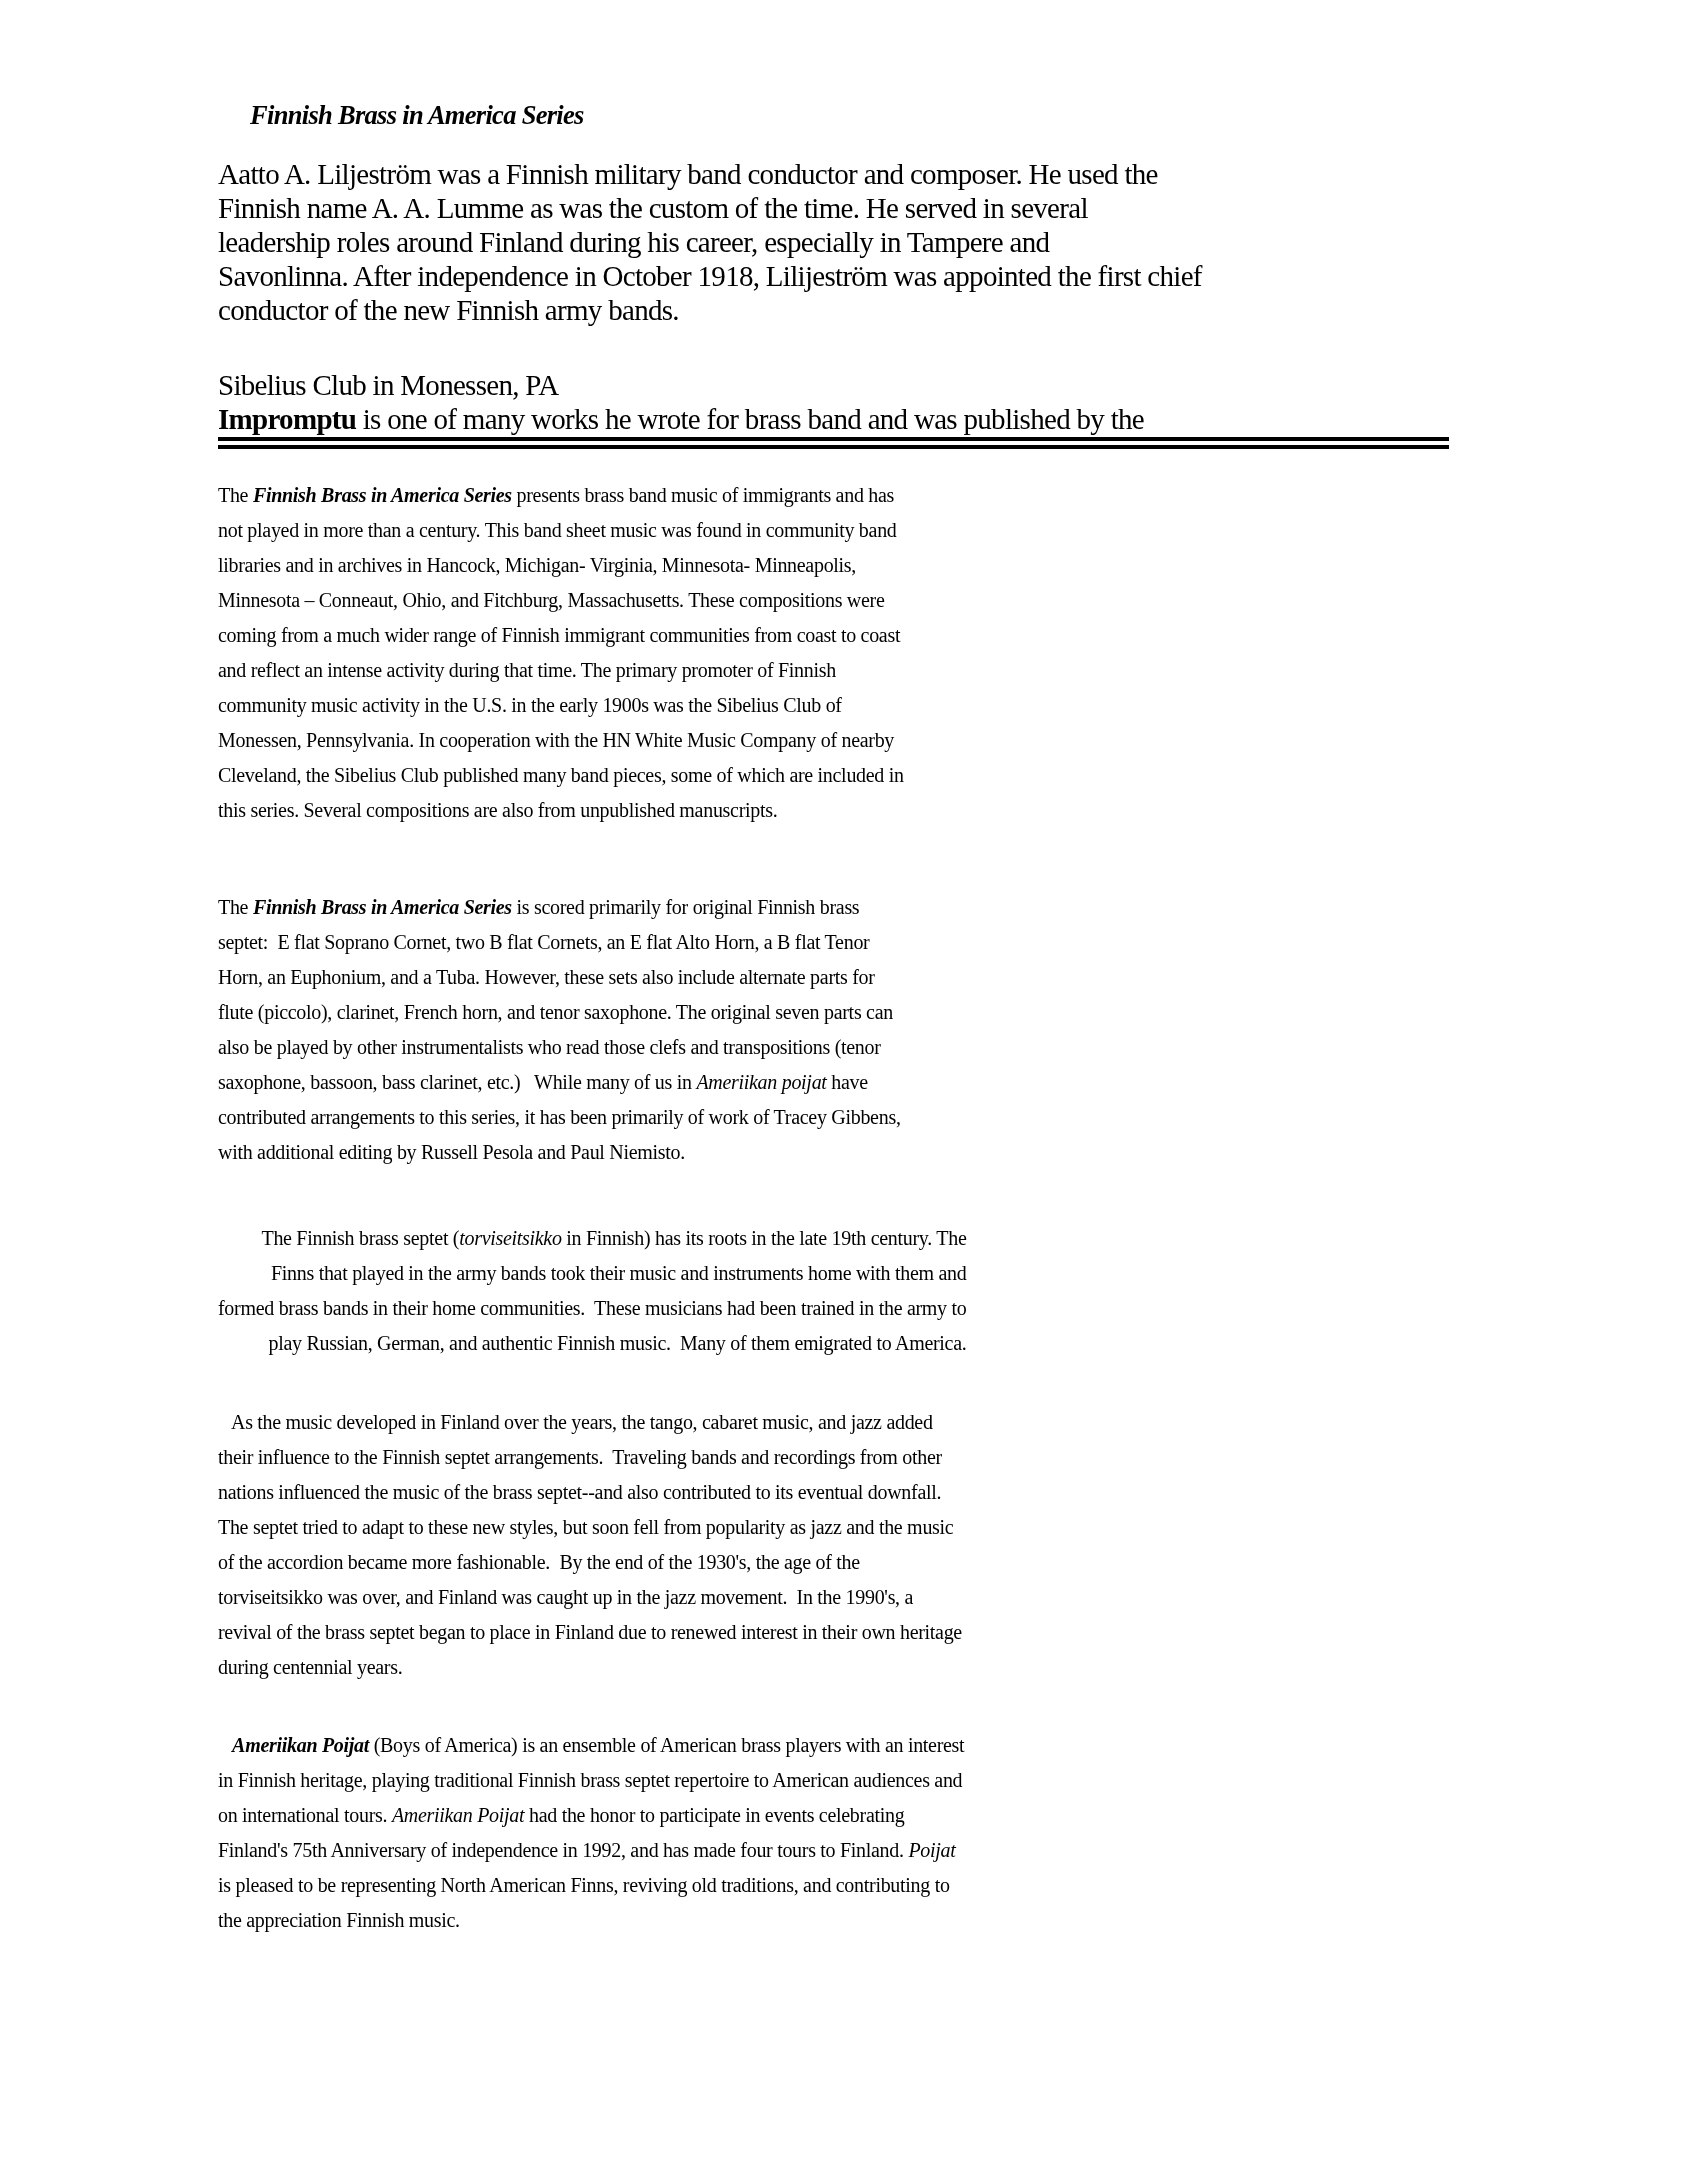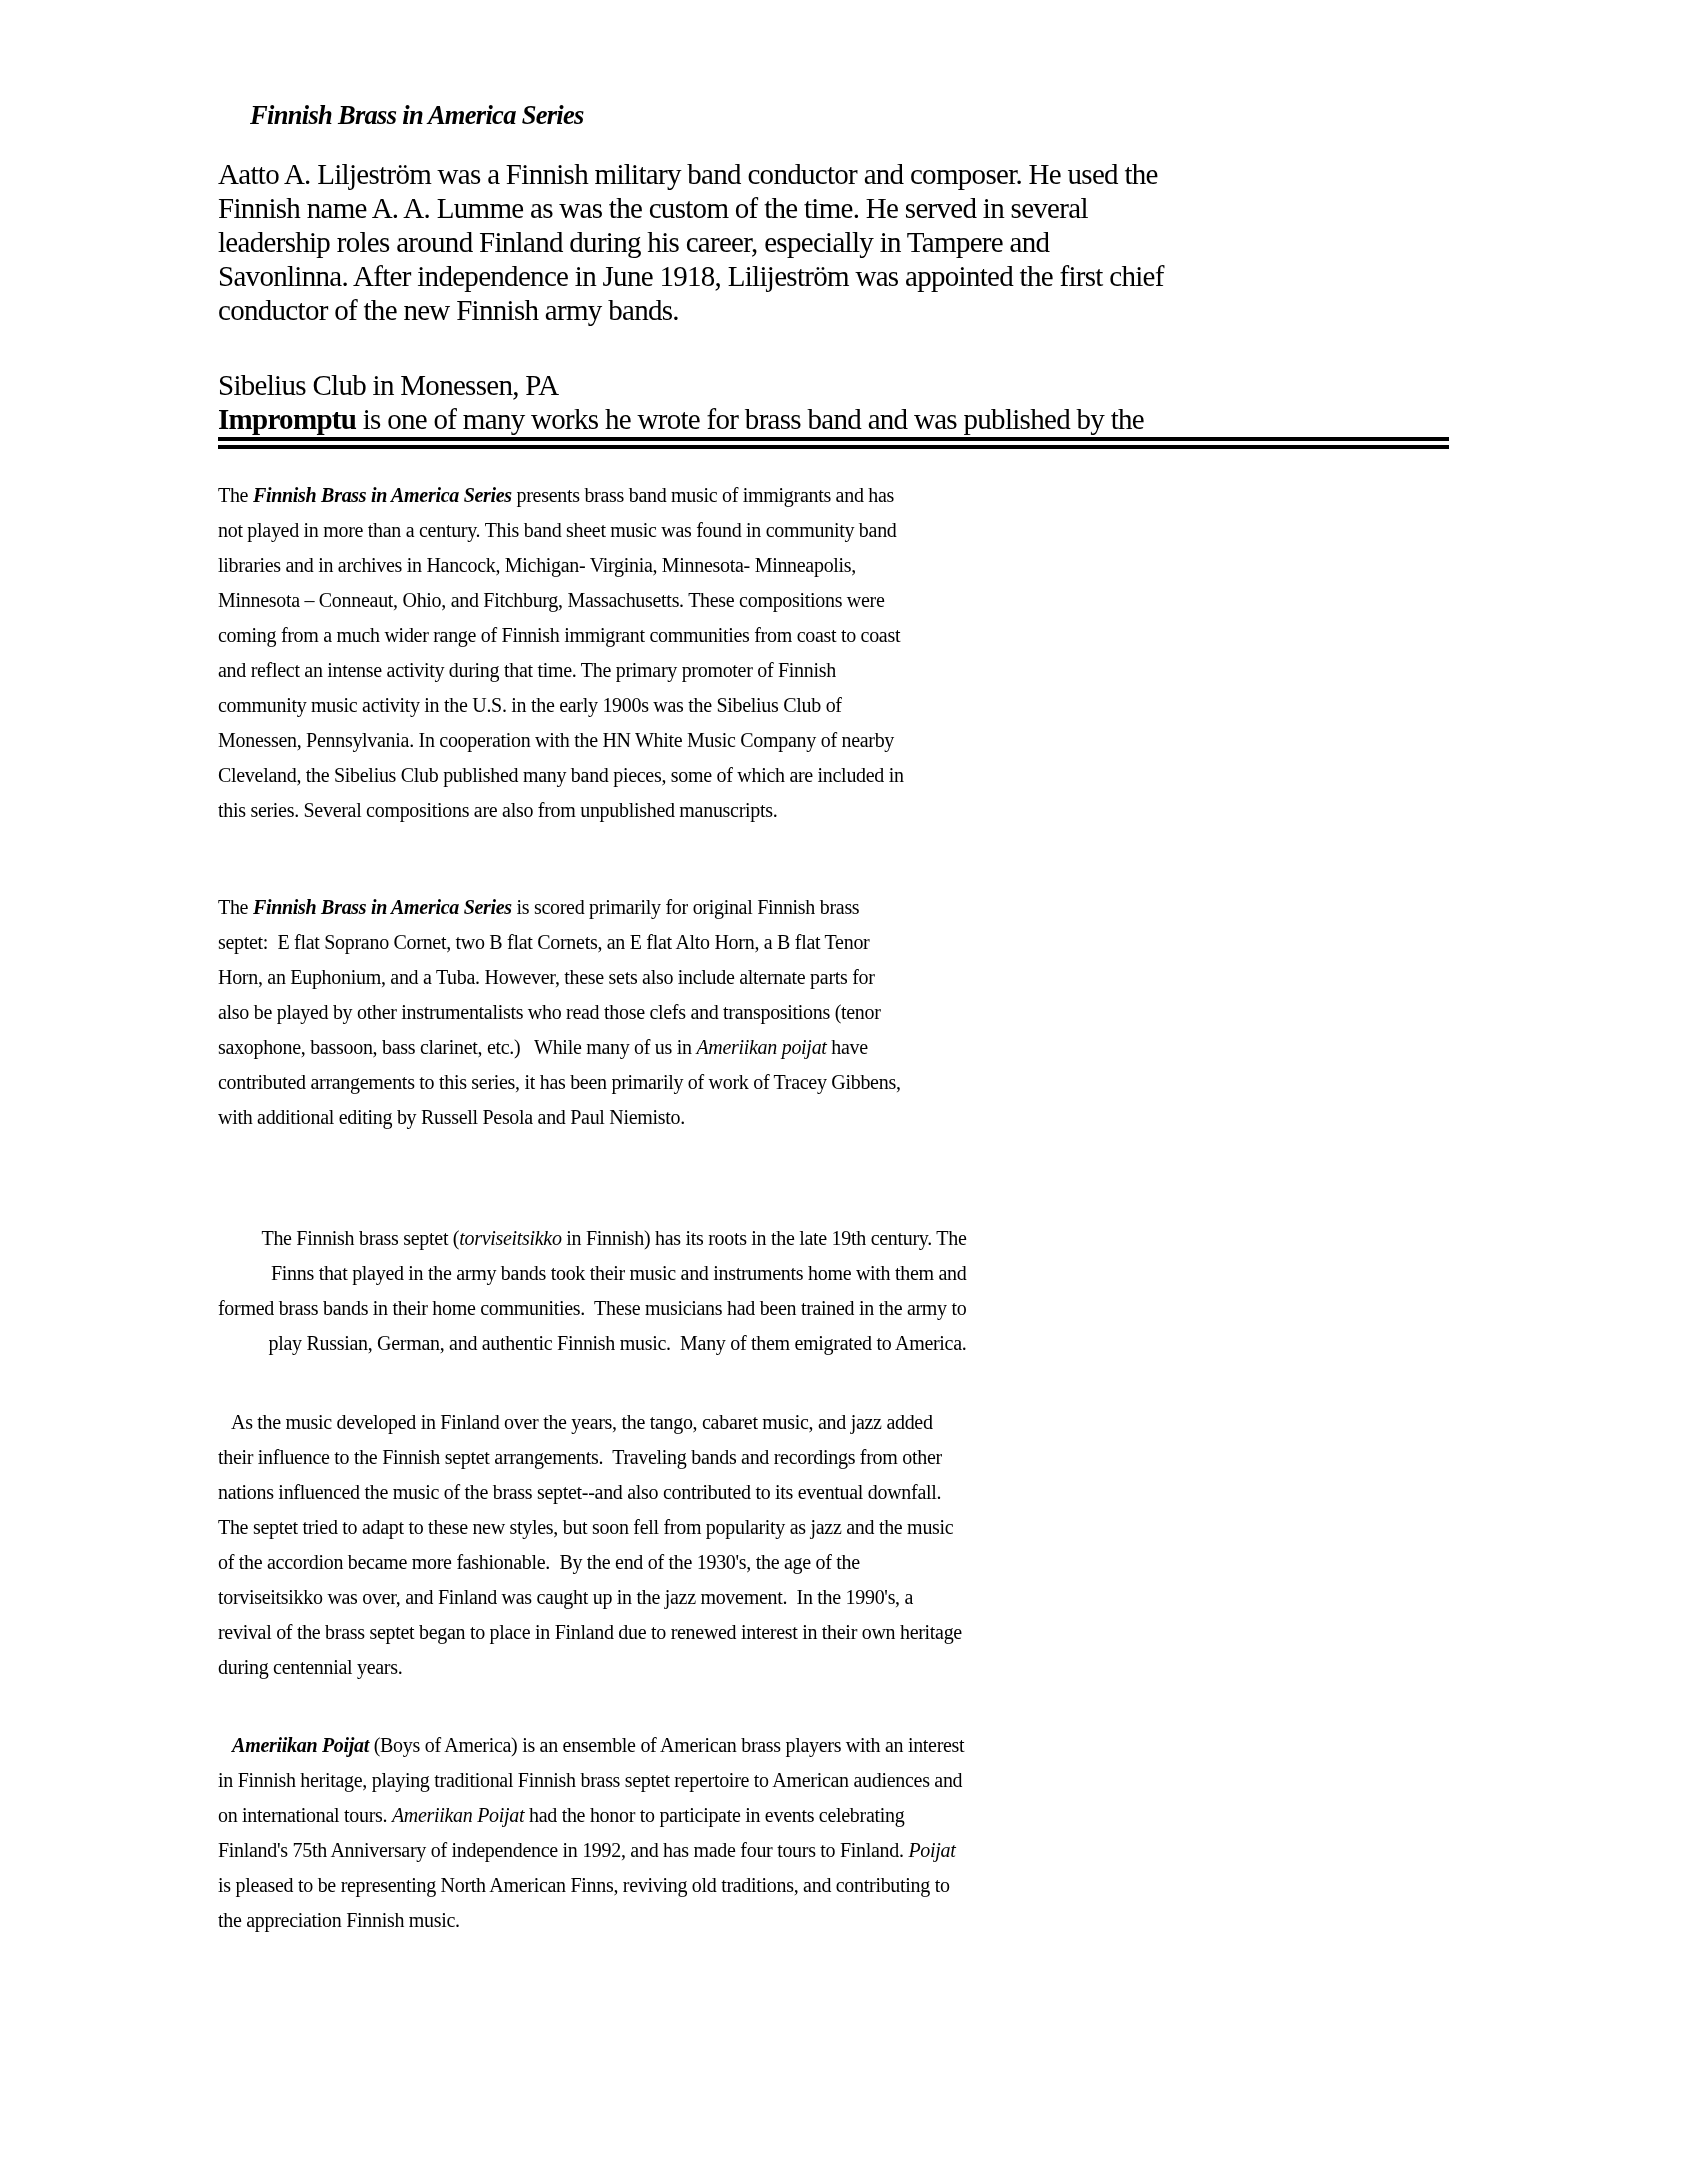--- a/index.html
+++ b/index.html
@@ -71,21 +71,21 @@
 <body>
 
 <div class="page">
 
   <div class="doc-header">Finnish Brass in America Series</div>
 
   <div class="para block1 p1">
       <span class="text-line"><span>Aatto A. Liljeström was a Finnish military band conductor and composer. He used the</span></span>
       <span class="text-line"><span>Finnish name A. A. Lumme as was the custom of the time. He served in several</span></span>
       <span class="text-line"><span>leadership roles around Finland during his career, especially in Tampere and</span></span>
-      <span class="text-line"><span>Savonlinna. After independence in June 1918, Lilijeström was appointed the first chief</span></span>
+      <span class="text-line"><span>Savonlinna. After independence in October 1918, Lilijeström was appointed the first chief</span></span>
       <span class="text-line"><span>conductor of the new Finnish army bands.</span></span>
     </div>
 
   <div class="para block1 p2">
       <span class="text-line"><span>Sibelius Club in Monessen, PA</span></span>
       <span class="text-line"><span class="b">Impromptu</span><span> is one of many works he wrote for brass band and was published by the</span></span>
     </div>
 
   <div class="divider"></div>
 
@@ -99,20 +99,21 @@
       <span class="text-line"><span>community music activity in the U.S. in the early 1900s was the Sibelius Club of</span></span>
       <span class="text-line"><span>Monessen, Pennsylvania. In cooperation with the HN White Music Company of nearby</span></span>
       <span class="text-line"><span>Cleveland, the Sibelius Club published many band pieces, some of which are included in</span></span>
       <span class="text-line"><span>this series. Several compositions are also from unpublished manuscripts.</span></span>
     </div>
 
   <div class="para block2 p4">
       <span class="text-line"><span>The </span><span class="b i">Finnish Brass in America Series</span><span> is scored primarily for original Finnish brass</span></span>
       <span class="text-line"><span>septet:  E flat Soprano Cornet, two B flat Cornets, an E flat Alto Horn, a B flat Tenor</span></span>
       <span class="text-line"><span>Horn, an Euphonium, and a Tuba. However, these sets also include alternate parts for</span></span>
+      <span class="text-line"><span>flute (piccolo), clarinet, French horn, and tenor saxophone. The original seven parts can</span></span>
       <span class="text-line"><span>also be played by other instrumentalists who read those clefs and transpositions (tenor</span></span>
       <span class="text-line"><span>saxophone, bassoon, bass clarinet, etc.)   While many of us in </span><span class="i">Ameriikan poijat</span><span> have</span></span>
       <span class="text-line"><span>contributed arrangements to this series, it has been primarily of work of Tracey Gibbens,</span></span>
       <span class="text-line"><span>with additional editing by Russell Pesola and Paul Niemisto.</span></span>
     </div>
 
   <div class="para block2 p5">
       <span class="text-line"><span>   The Finnish brass septet (</span><span class="i">torviseitsikko</span><span> in Finnish) has its roots in the late 19th century. The</span></span>
       <span class="text-line"><span>Finns that played in the army bands took their music and instruments home with them and</span></span>
       <span class="text-line"><span>formed brass bands in their home communities.  These musicians had been trained in the army to</span></span>

